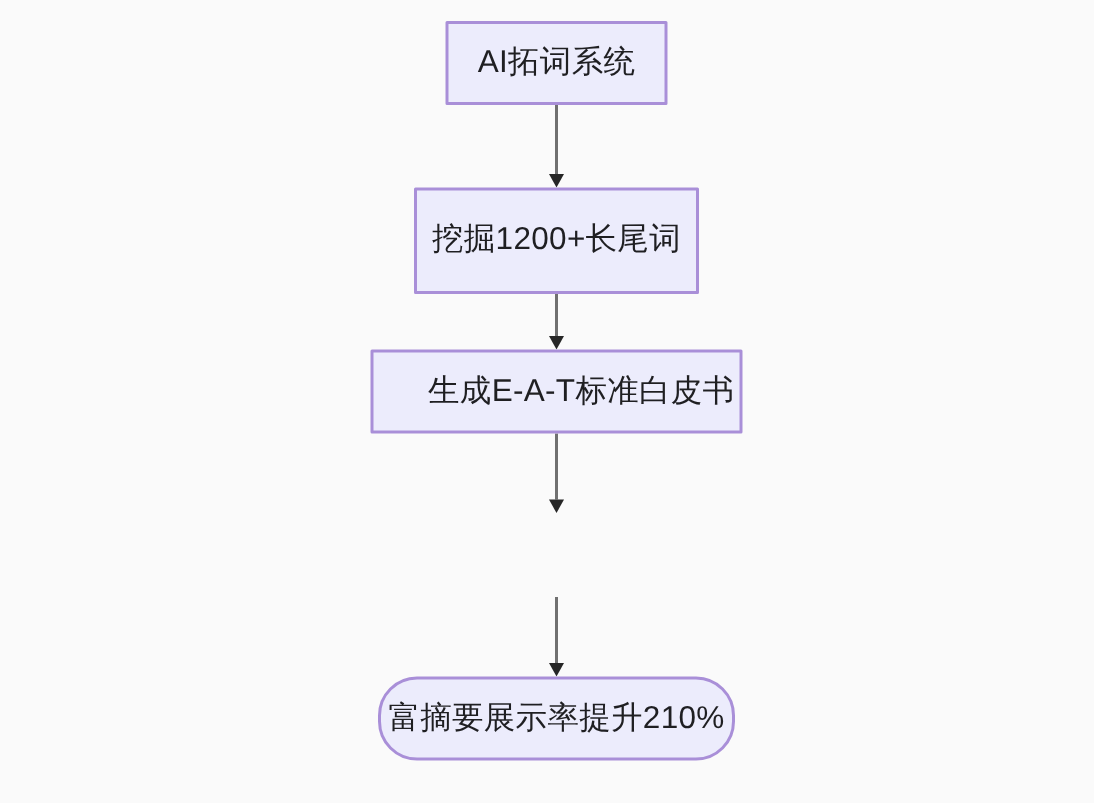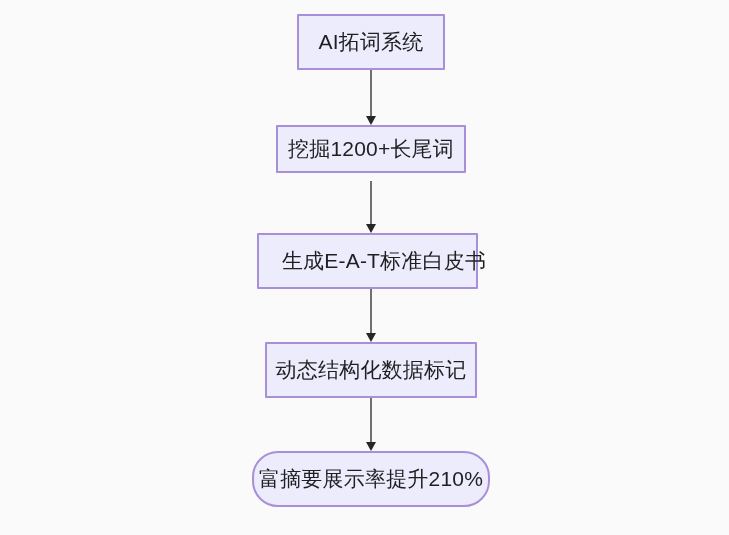--- a/index.html
+++ b/index.html
@@ -82,29 +82,26 @@
 
   <div class="connector" style="left:366px; top:398px; height:53px;">
     <div class="stem" style="height:44px;"></div>
     <div class="head"></div>
   </div>
 
   <div class="node" style="left:297px; top:14px; width:148px; height:56px;">
     <span class="node-label">AI拓词系统</span>
   </div>
 
-  <div class="node" style="left:276px; top:125px; width:190px; height:48px;">
+  <div class="node" style="left:276px; top:125px; width:190px; height:71px;">
     <span class="node-label">挖掘1200+长尾词</span>
   </div>
 
-  <div class="node" style="left:257px; top:233px; width:221px; height:56px;padding-left:33px;">
+  <div class="node" style="left:247px; top:233px; width:248px; height:56px;padding-left:33px;">
     <span class="node-label">生成E-A-T标准白皮书</span>
   </div>
 
-  <div class="node" style="left:265px; top:342px; width:212px; height:56px;">
-    <span class="node-label">动态结构化数据标记</span>
-  </div>
 
   <div class="node" style="left:252px; top:451px; width:238px; height:56px;border-radius:26px;">
     <span class="node-label">富摘要展示率提升210%</span>
   </div>
 
 </div>
 
 </body></html>

